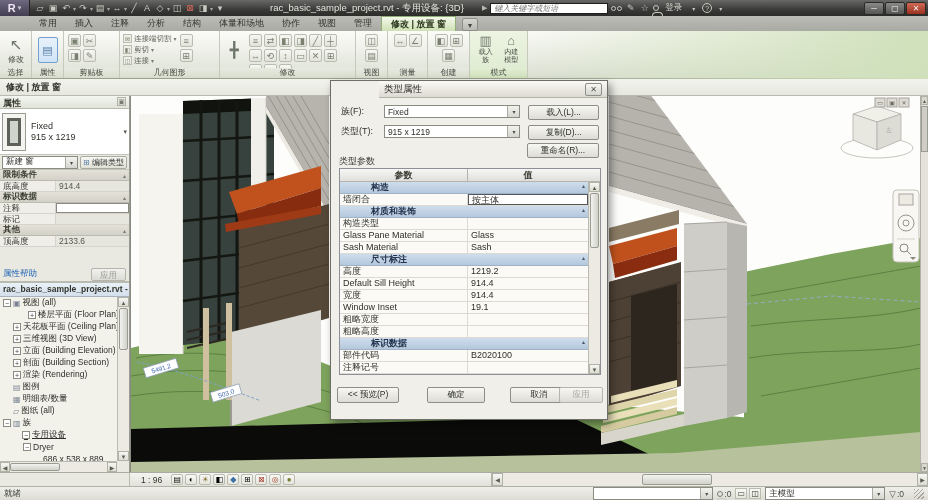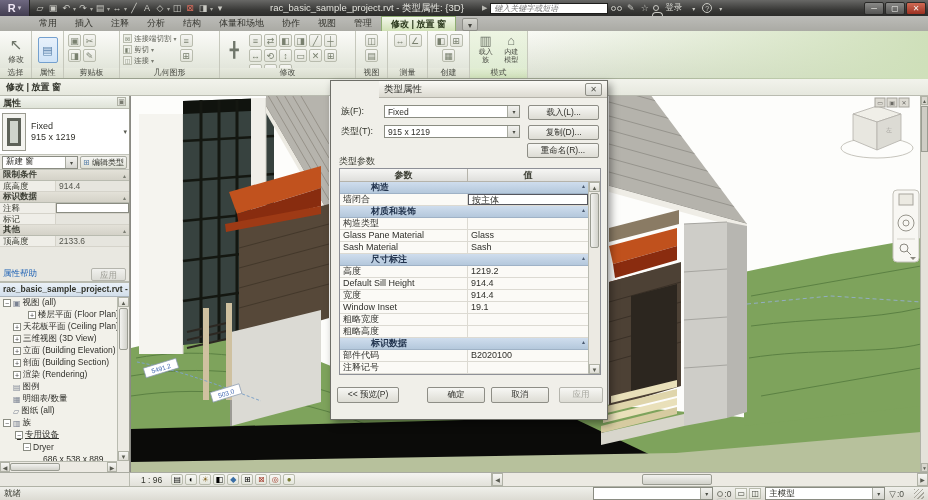--- a/index.html
+++ b/index.html
@@ -173,21 +173,21 @@
         <span class="qi">╱</span>
         <span class="qi">A</span>
         <span class="qi">◇</span>
         <span class="qarr">▾</span>
         <span class="qi">◫</span>
         <span class="qi red">⊠</span>
         <span class="qi">◨</span>
         <span class="qarr">▾</span>
         <span class="qi">▾</span>
       </div>
-    <div class="doc-title">rac_basic_sample_project.rvt - 类型属性: {3D}</div>
+    <div class="doc-title">rac_basic_sample_project.rvt - 专用设备: {3D}</div>
     <div class="tsearch">
       <span class="sarr">▶</span>
       <input placeholder="键入关键字或短语" style="">
       <span class="binoc">
           <i></i>
           <i></i>
         </span>
       <span class="tico">✎</span>
       <span class="tico">☆</span>
       <span class="person"></span>
@@ -432,21 +432,21 @@
           <div class="titem" style="padding-left: 3px;">
             <span class="texp spacer"></span>
             <span class="tico2">▱</span>
             <span class="tlab">图纸 (all)</span>
           </div>
           <div class="titem" style="padding-left: 3px;">
             <span class="texp">−</span>
             <span class="tico2">▥</span>
             <span class="tlab">族</span>
           </div>
-          <div class="titem" style="padding-left: 15px; text-decoration: underline;">
+          <div class="titem" style="padding-left: 22px; text-decoration: underline;">
             <span class="texp">−</span>
             <span class="tlab">专用设备</span>
           </div>
           <div class="titem" style="padding-left: 23px;">
             <span class="texp">−</span>
             <span class="tlab">Dryer</span>
           </div>
           <div class="titem" style="padding-left: 33px;">
             <span class="texp spacer"></span>
             <span class="tlab">686 x 538 x 889</span>
@@ -768,16 +768,16 @@
           </div>
         </div>
       <div class="dtscroll">
         <div class="sa">▲</div>
         <div class="dthumb"></div>
         <div class="sa bot">▼</div>
       </div>
     </div>
     <button class="btn" style="position:absolute;left:6px;top:306px;width:62px;height:16px">&lt;&lt; 预览(P)</button>
     <button class="btn" style="position:absolute;left:96px;top:306px;width:58px;height:16px">确定</button>
-    <button class="btn" style="position:absolute;left:160px;top:306px;width:58px;height:16px">取消</button>
+    <button class="btn" style="position:absolute;left:179px;top:306px;width:58px;height:16px">取消</button>
     <button class="btn disabled" style="position:absolute;left:228px;top:306px;width:44px;height:16px">应用</button>
   </div>
 </div>
 
 </body></html>

